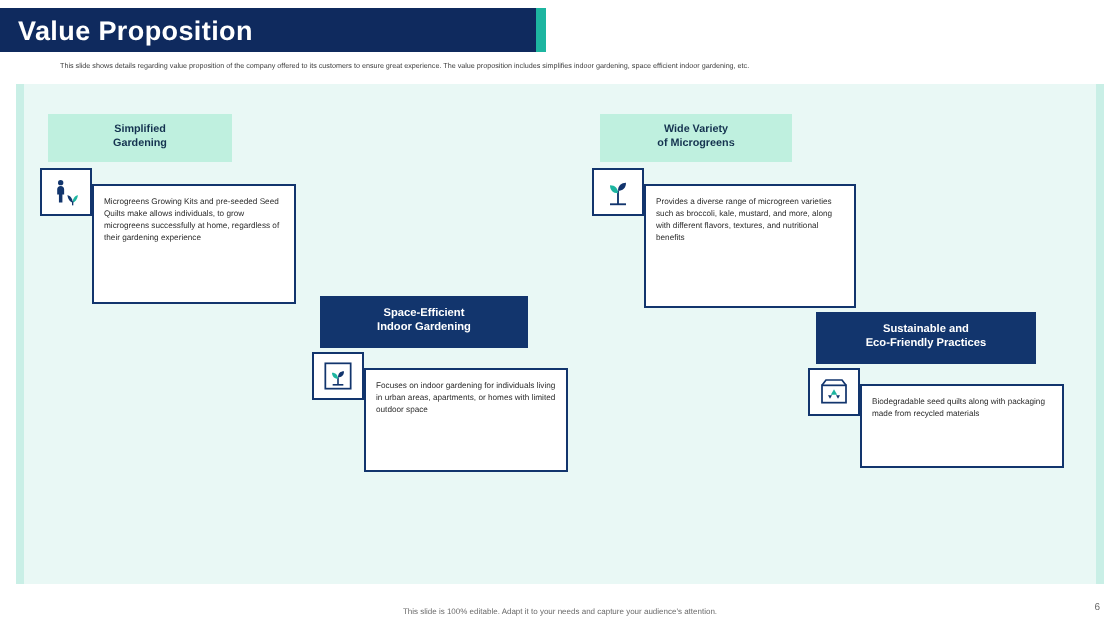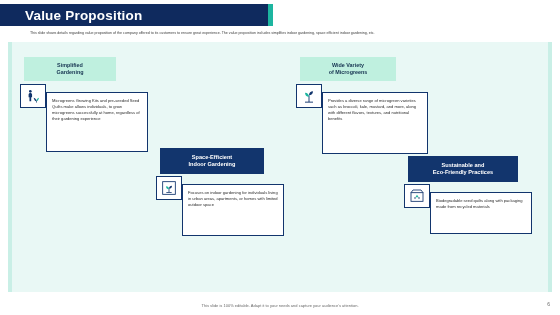--- a/index.html
+++ b/index.html
@@ -15,21 +15,21 @@
   
   .title-bar{
     position:absolute;left:0;top:4px;width:268px;height:22px;
     background:#0f2a5e;
     display:flex;align-items:center;
   }
   .title-bar .accent{
     position:absolute;right:-5px;top:0;width:5px;height:22px;background:#1db5a0;
   }
   .title-text{
-    color:#ffffff;font-size:13.5px;font-weight:bold;padding-left:25px;letter-spacing:.2px;
+    color:#ffffff;font-size:13.5px;font-weight:bold;padding-left:9px;letter-spacing:.2px;
   }
 
   
   .subtitle{
     position:absolute;left:30px;top:31px;width:500px;
     font-size:3.6px;color:#3c3c3c;line-height:1.35;
   }
 
   
   .panel{

